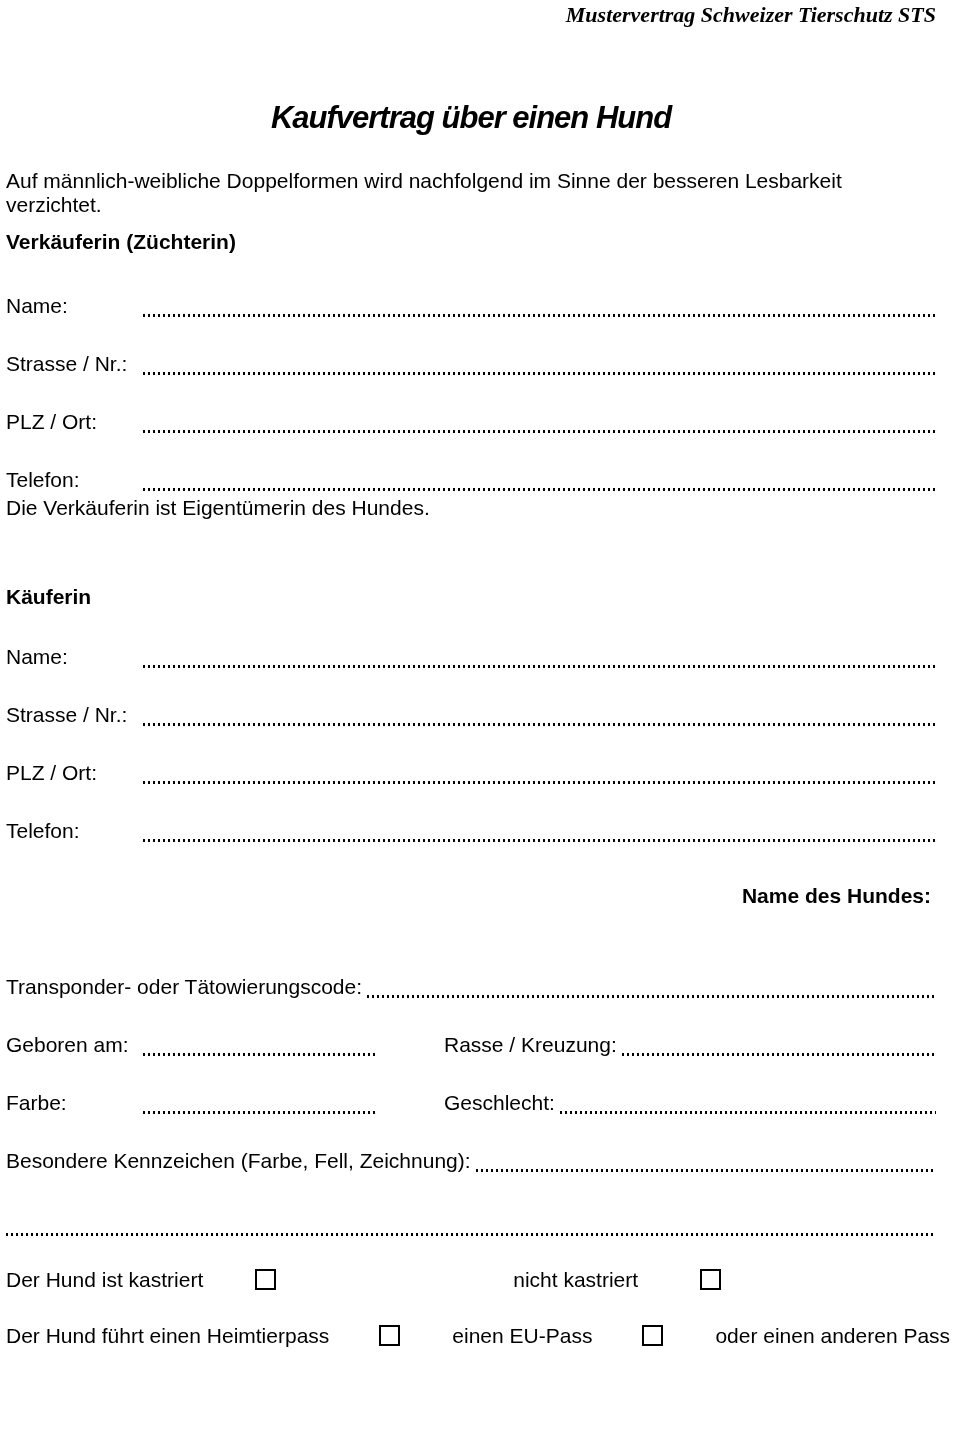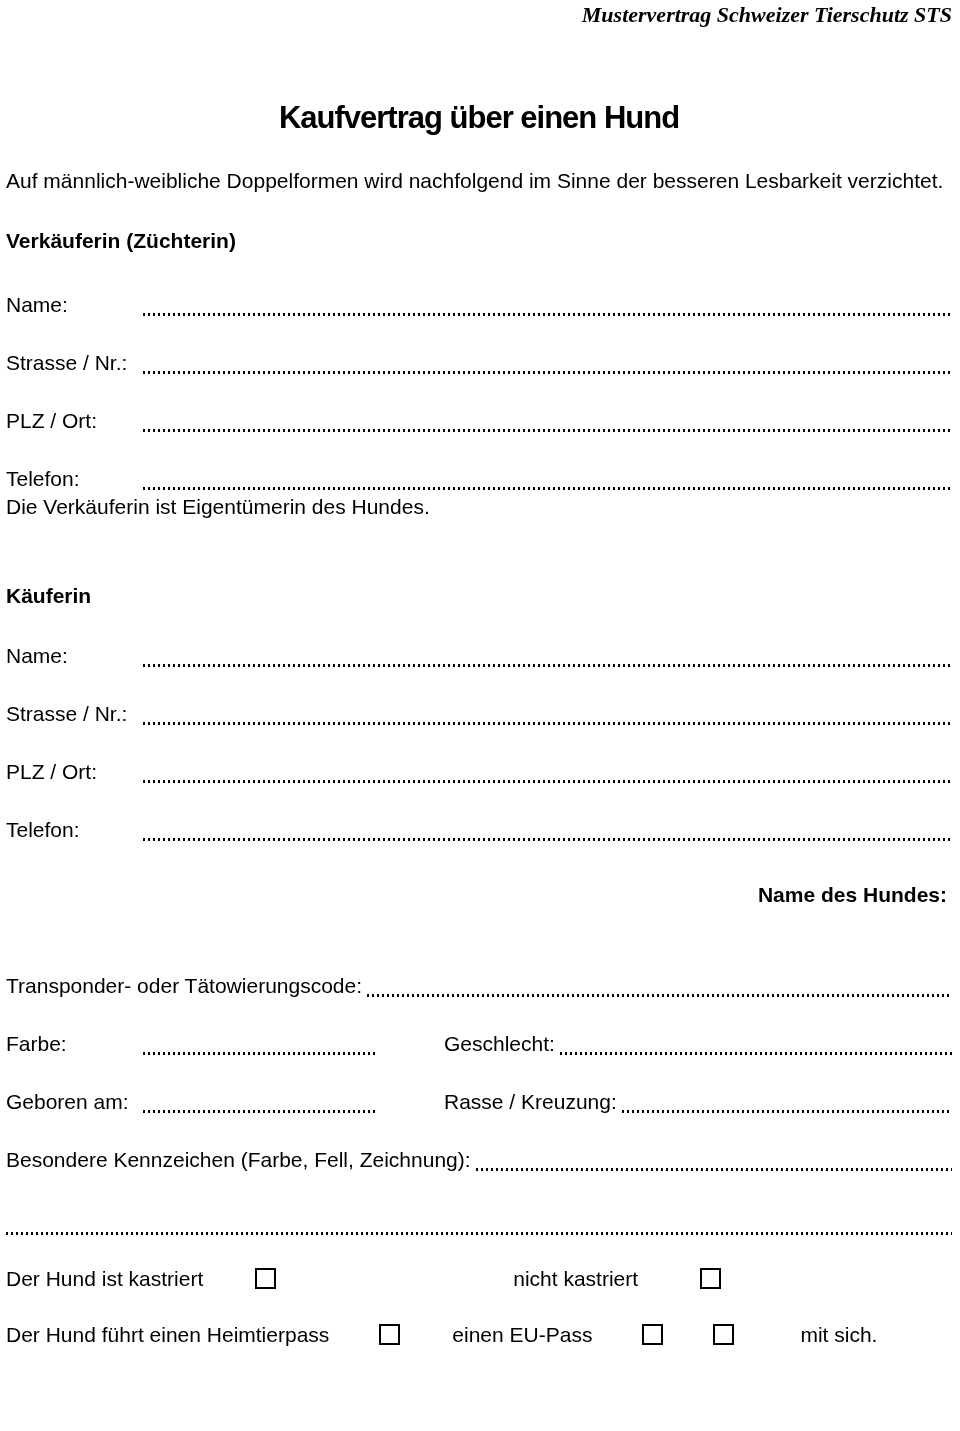--- a/index.html
+++ b/index.html
@@ -1,37 +1,37 @@
 <!DOCTYPE html>
 <html><head>
 <meta charset="utf-8">
 <style>
   html, body { margin:0; padding:0; background:#ffffff; }
   body {
     width:960px; height:1431px; overflow:hidden; box-sizing:border-box;
     color:#000; font-family:"Liberation Sans","DejaVu Sans",sans-serif;
     font-size:21px; -webkit-font-smoothing:antialiased;
   }
-  .page { padding:0 8px 0 6px; }
+  .page { padding:0 24px 0 6px; }
 
   .watermark {
     padding-top:3px; text-align:right;
     font-family:"Liberation Serif","DejaVu Serif",serif;
     font-style:italic; font-weight:bold; font-size:22px; line-height:24px;
   }
 
   .title {
     margin:74px 0 0 0; text-align:center; font-weight:bold;
-    font-size:31px; line-height:34px; letter-spacing:-1px;
+    font-size:31px; line-height:34px; letter-spacing:-1px;font-style:italic;
   }
 
   .intro { margin:34px 0 0 0; line-height:24px; }
 
   .heading { font-weight:bold; line-height:26px; }
-  .heading.seller-h { margin-top:35px; }
+  .heading.seller-h { margin-top:12px; }
   .heading.buyer-h  { margin-top:64px; }
 
   .frow { display:flex; align-items:flex-end; height:58px; }
   .frow.mt5  { margin-top:5px; }
   .frow.mt1  { margin-top:1px; }
   .frow.mt40 { margin-top:40px;flex-direction:column; }
   .frow.mt15 { margin-top:15px; height:56px; }
 
   .lbl { line-height:25px; white-space:nowrap; }
   .b   { font-weight:bold; }
@@ -118,32 +118,32 @@
     <span class="lbl b lbl-gap">Name des Hundes:</span>
     <span class="dotline"></span>
   </div>
 
   <div class="frow">
     <span class="lbl lbl-gap">Transponder- oder Tätowierungscode:</span>
     <span class="dotline"></span>
   </div>
 
   <div class="frow">
+    <span class="lbl lbl-tab">Geboren am:</span>
+    <span class="dotline fixed232"></span>
+    <span class="spacer69"></span>
+    <span class="lbl lbl-gap">Rasse / Kreuzung:</span>
+    <span class="dotline"></span>
+  </div>
+
+  <div class="frow">
     <span class="lbl lbl-tab">Farbe:</span>
     <span class="dotline fixed232"></span>
     <span class="spacer69"></span>
     <span class="lbl lbl-gap">Geschlecht:</span>
-    <span class="dotline"></span>
-  </div>
-
-  <div class="frow">
-    <span class="lbl lbl-tab">Geboren am:</span>
-    <span class="dotline fixed232"></span>
-    <span class="spacer69"></span>
-    <span class="lbl lbl-gap">Rasse / Kreuzung:</span>
     <span class="dotline"></span>
   </div>
 
   <div class="frow">
     <span class="lbl lbl-gap">Besondere Kennzeichen (Farbe, Fell, Zeichnung):</span>
     <span class="dotline"></span>
   </div>
 
   <div class="sep-dots"></div>
 
@@ -152,18 +152,19 @@
     <span class="checkbox ml10"></span>
     <span class="lbl ml195">nicht kastriert</span>
     <span class="checkbox ml20"></span>
   </div>
 
   <div class="checkrow">
     <span class="lbl">Der Hund führt einen Heimtierpass</span>
     <span class="checkbox ml8"></span>
     <span class="lbl ml10">einen EU-Pass</span>
     <span class="checkbox ml8"></span>
+    <span class="lbl ml10">oder einen anderen Pass</span>
     <span class="checkbox ml8"></span>
     <span class="lbl ml24">mit sich.</span>
   </div>
 
 
 </div>
 
 </body></html>

